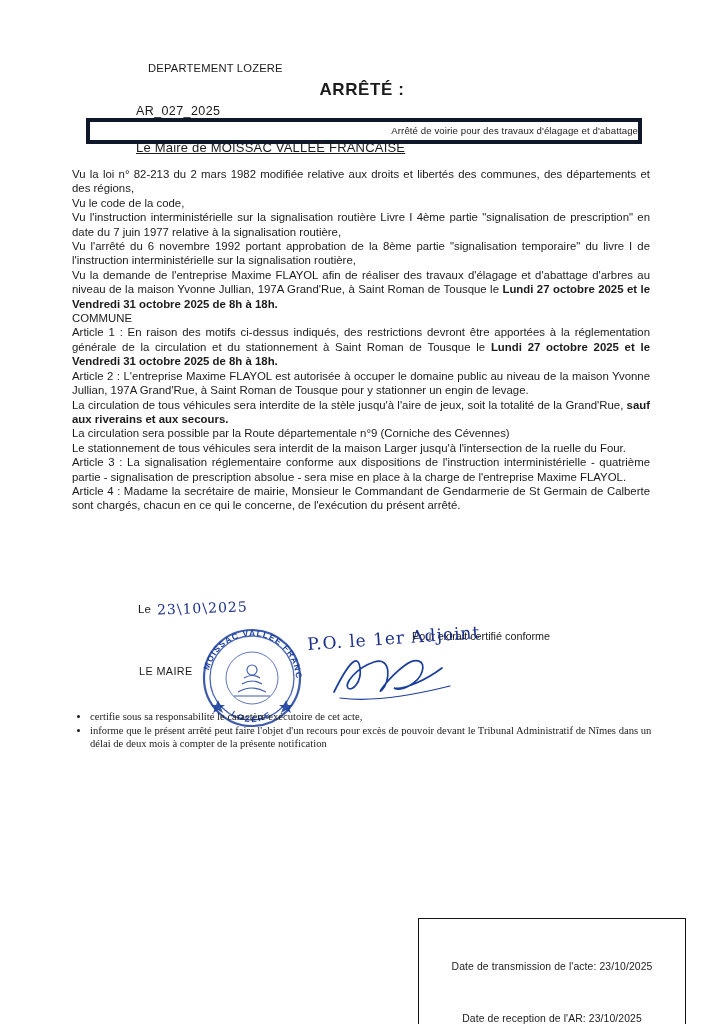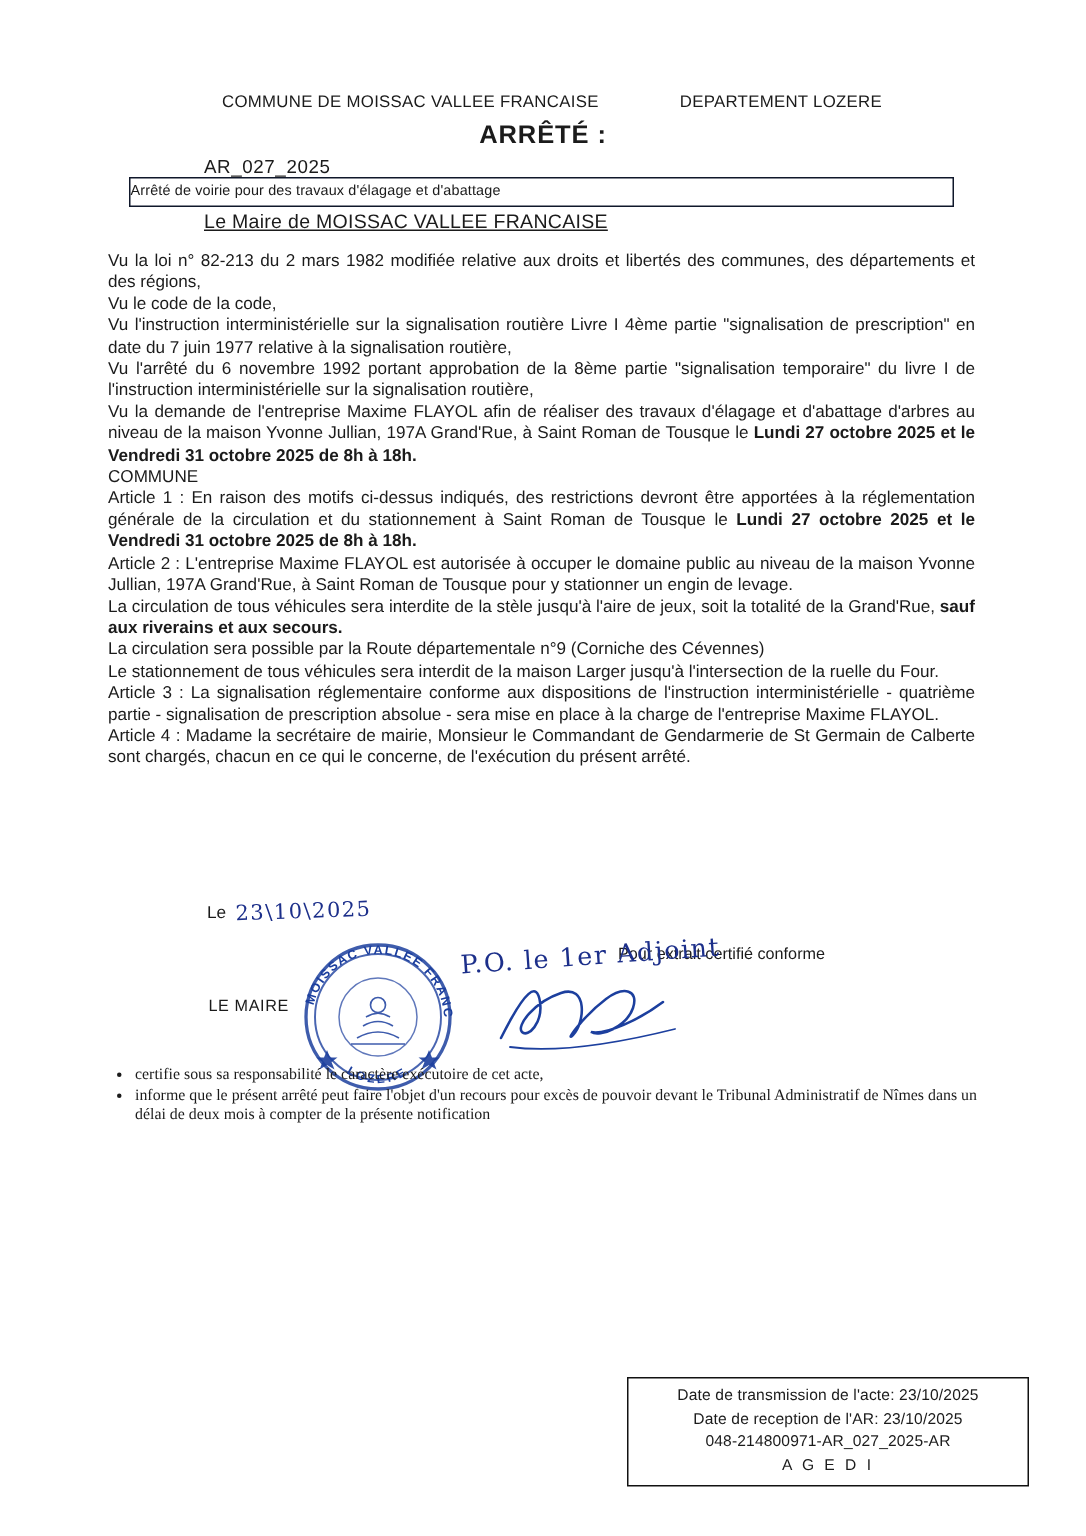--- a/index.html
+++ b/index.html
@@ -49,22 +49,22 @@
     left: 136px;
     font-size: 12.5px;
     font-weight: normal;
     letter-spacing: .4px;
   }
   .subtitle-box {
     position: absolute;
     top: 118px;
     left: 86px;
     width: 548px;
-    border: 1px solid #0f172a;
-    text-align: left;
+    border: 4px solid #0f172a;
+    text-align: right;
     font-size: 9.6px;
     padding: 3px 0 4px;
     letter-spacing: .1px;
   }
   .maire-line {
     position: absolute;
     top: 140px;
     left: 136px;
     font-size: 13px;
     letter-spacing: .2px;
@@ -163,30 +163,29 @@
     position: absolute;
     top: 918px;
     left: 418px;
     width: 266px;
     border: 1px solid #111;
     text-align: center;
     font-size: 10.4px;
     line-height: 15.5px;
     padding: 4px 0 5px;
   }
-  .footer-box div { letter-spacing: .1px; }
+  .footer-box div { letter-spacing: .1px; margin-top: 36px; }
   .footer-box .agedi { letter-spacing: 2px; }
 </style>
 </head>
 <body>
 
 <div class="page">
 
   <div class="header-row">
-    <span>COMMUNE DE MOISSAC VALLEE FRANCAISE</span>
     <span>DEPARTEMENT LOZERE</span>
   </div>
 
   <div class="title-arrete">ARRÊTÉ :</div>
 
   <div class="ar-number">AR_027_2025</div>
 
   <div class="subtitle-box">Arrêté de voirie pour des travaux d'élagage et d'abattage</div>
 
   <div class="maire-line">Le Maire de MOISSAC VALLEE FRANCAISE</div>

